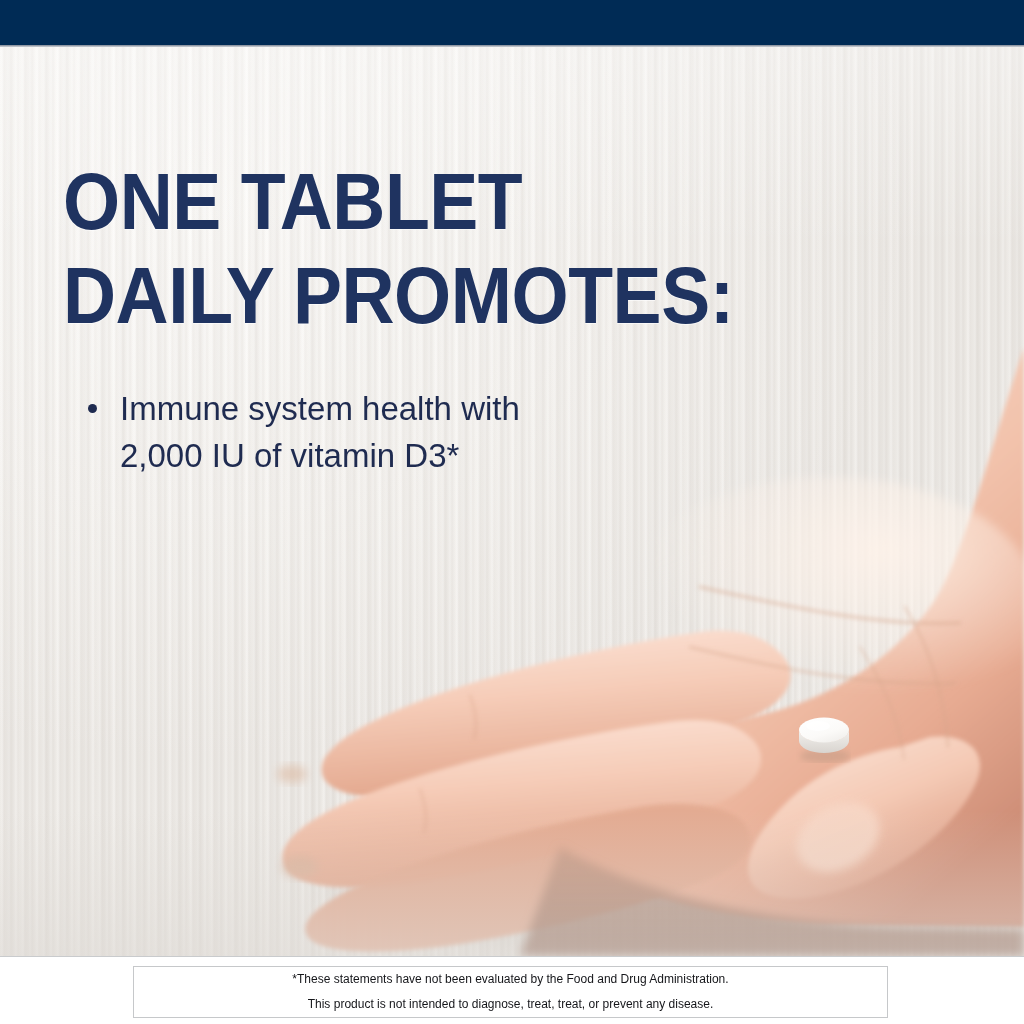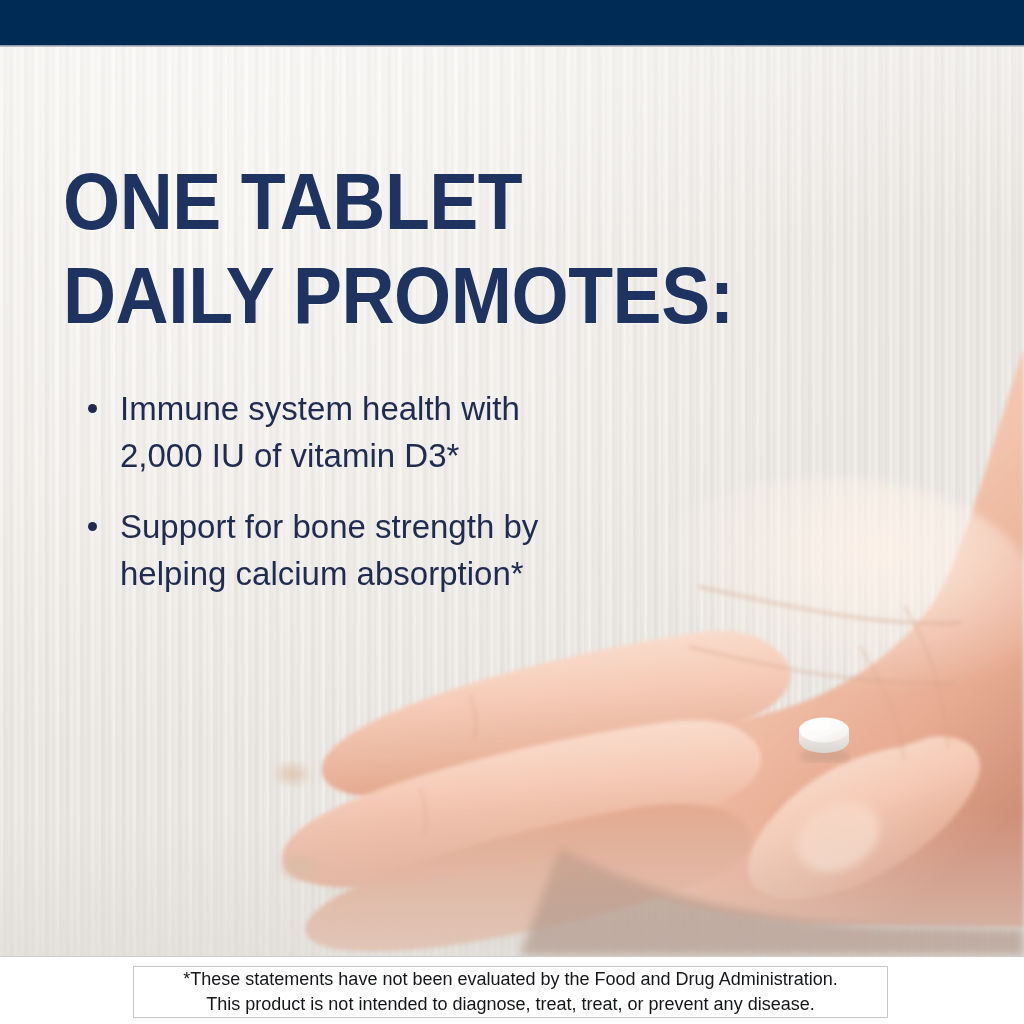--- a/index.html
+++ b/index.html
@@ -170,21 +170,21 @@
     width: 755px;
     height: 52px;
     border: 1px solid #c6c8ca;
     background: #ffffff;
     box-sizing: border-box;
     display: flex;
     flex-direction: column;
     align-items: center;
     justify-content: center;
     color: #15161a;
-    font-size: 18px;
+    font-size: 12px;
     line-height: 25px;
   }
   .disclaimer-line { display: block; text-align: center; white-space: nowrap; }
 </style>
 </head>
 <body>
 
 <div class="canvas">
 
   <div class="top-band"></div>
@@ -329,25 +329,20 @@
       <span class="hl-line">ONE TABLET</span>
       <span class="hl-line">DAILY PROMOTES:</span>
     </div>
 
     <div class="bullets">
       <div class="bullet-row">
         <span class="bullet-dot"></span>
         <span class="bullet-text">Immune system health with
 2,000 IU of vitamin D3*</span>
       </div>
-      <div class="bullet-row">
-        <span class="bullet-dot"></span>
-        <span class="bullet-text">Support for bone strength by
-helping calcium absorption*</span>
-      </div>
     </div>
   </div>
 
   <div class="footer">
     <div class="footer-rule"></div>
     <div class="disclaimer-box">
       <span class="disclaimer-line">*These statements have not been evaluated by the Food and Drug Administration.</span>
       <span class="disclaimer-line">This product is not intended to diagnose, treat, treat, or prevent any disease.</span>
     </div>
   </div>

